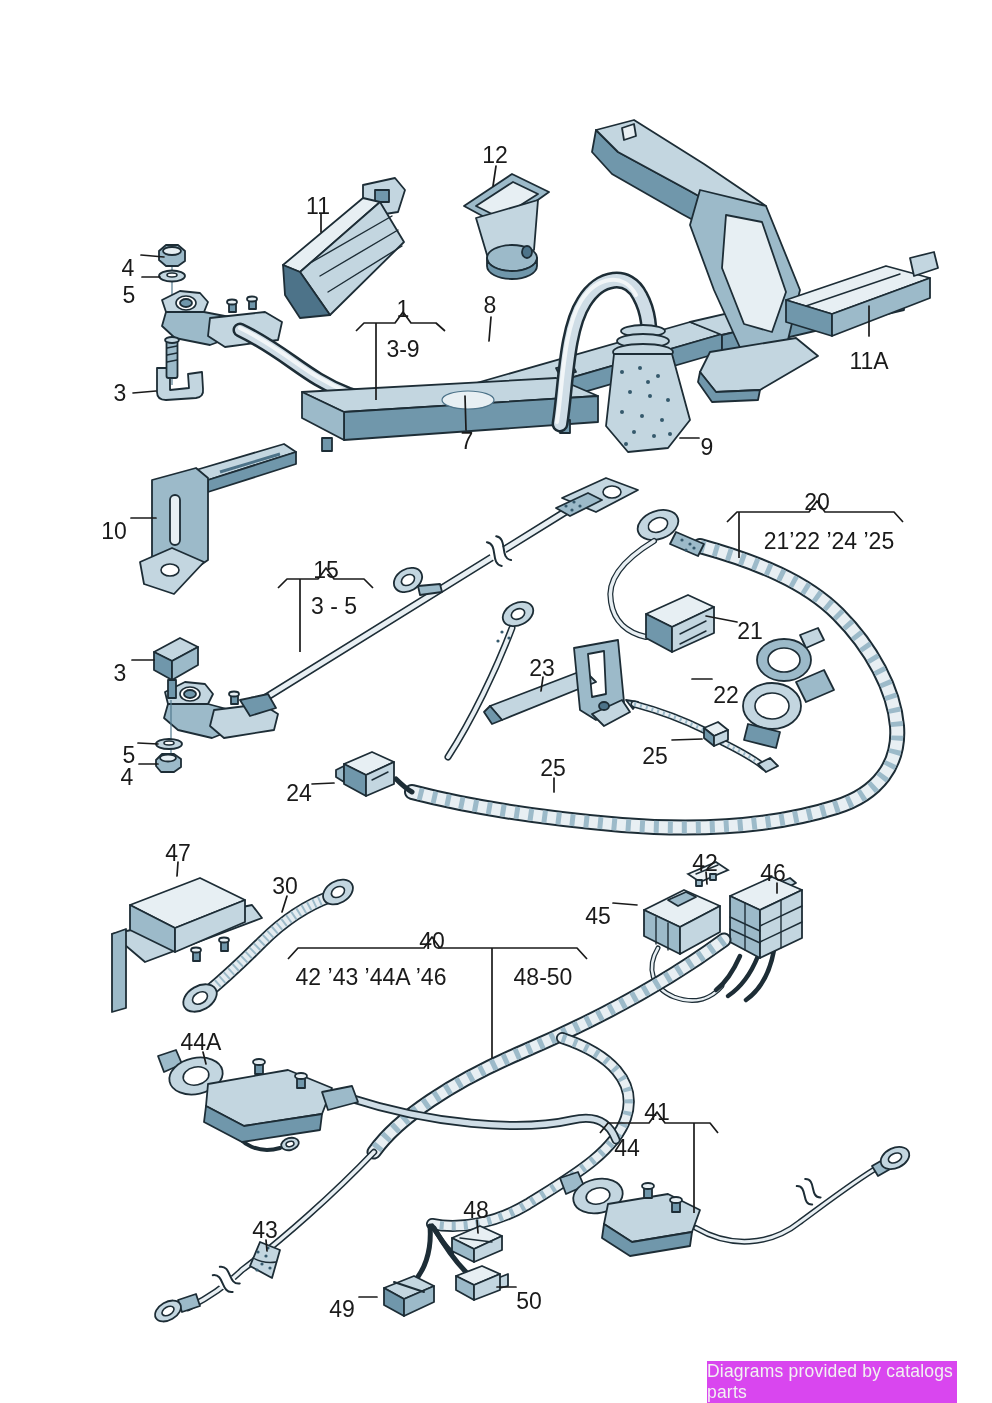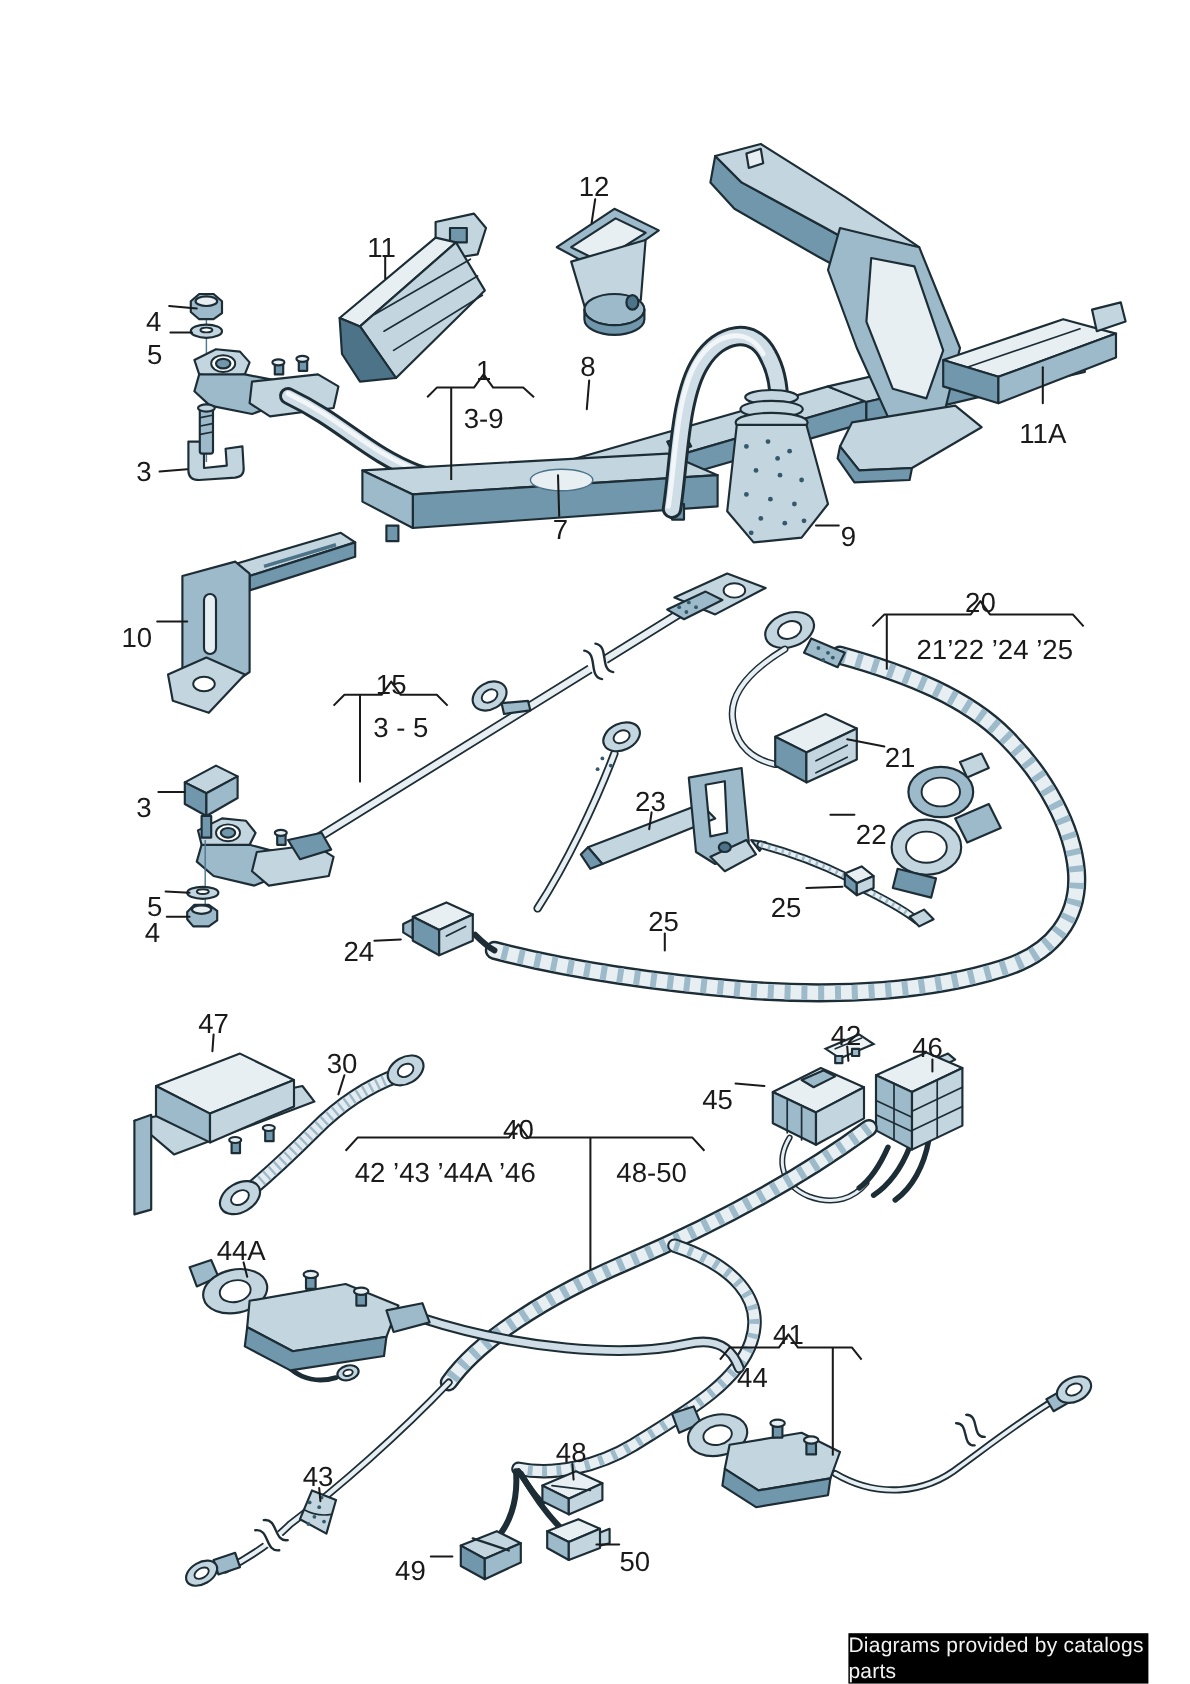--- a/index.html
+++ b/index.html
@@ -22,21 +22,21 @@
   .tB{fill:none;stroke:#e8eff3;stroke-linecap:round;}
   .tC{fill:none;stroke:#cfdde6;stroke-linecap:round;}
   .tH{fill:none;stroke:#f2f6f8;stroke-linecap:round;}
   .tW{fill:none;stroke:#9cbac9;stroke-linecap:butt;}
   .dot{fill:#35596c;stroke:none;}
   
   .lbl{font-family:"Liberation Sans", sans-serif;font-size:23px;fill:#1a1a1a;text-anchor:middle;}
   .ld{stroke:#1a1a1a;stroke-width:1.7;fill:none;stroke-linecap:round;}
   .bk{stroke:#1a1a1a;stroke-width:1.7;fill:none;stroke-linejoin:round;}
   .footer-bar{position:absolute;left:707px;top:1361px;width:250px;height:42px;
-      background:#000000;color:#f2f2f2;display:flex;align-items:center;justify-content:center;
+      background:#d946ef;color:#f2f2f2;display:flex;align-items:center;justify-content:center;
       font-size:17.5px;letter-spacing:.2px;}
 </style>
 </head>
 <body>
 
 <div class="stage">
 <svg width="992" height="1403" viewBox="0 0 992 1403">
 
   <g>
     <line x1="172" y1="266" x2="172" y2="385" class="thin"></line>

